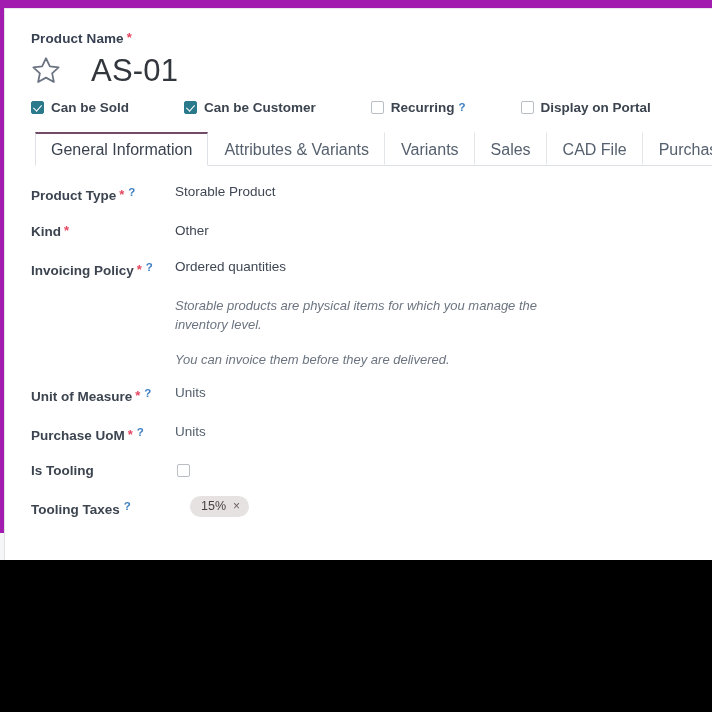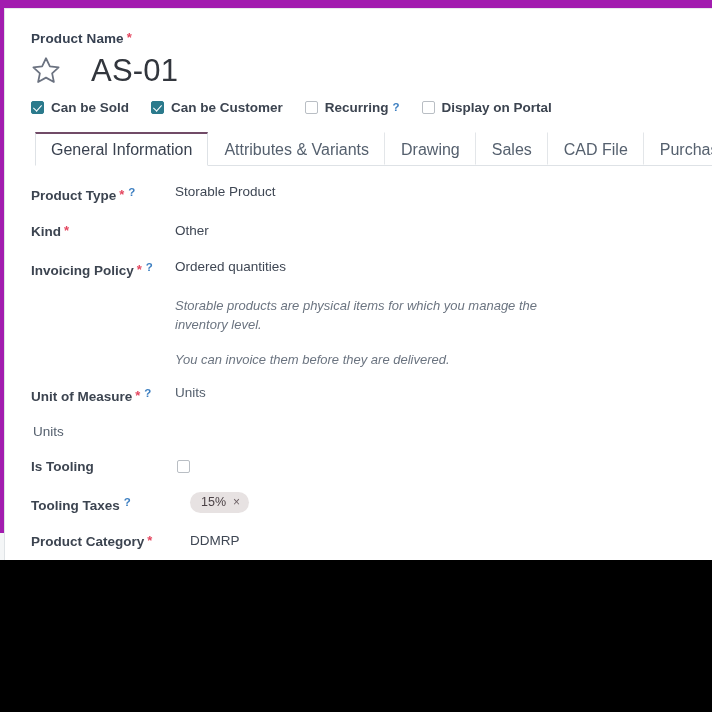--- a/index.html
+++ b/index.html
@@ -87,20 +87,21 @@
     color: #32363d;
     line-height: 1;
     letter-spacing: .2px;
   }
 
   
   .cb-row {
     display: flex;
     align-items: center;
     margin-bottom: 16px;
+    gap: 33px;
   }
   .cb-group {
     display: flex;
     align-items: center;
     margin-right: 22px;
   }
   .cbox {
     width: 13px;
     height: 13px;
     box-sizing: border-box;
@@ -293,21 +294,21 @@
         <span class="cb-group">
           <span class="cbox off"></span>
           <span class="cb-label">Display on Portal</span>
         </span>
 
       </div>
 
       <div class="tabs">
         <div class="tab active">General Information</div>
         <div class="tab">Attributes &amp; Variants</div>
-        <div class="tab">Drawing</div>
+        <div class="tab">Variants</div>
         <div class="tab">Sales</div>
         <div class="tab">CAD File</div>
         <div class="tab">Purchase</div>
         <div class="tab">Inventory</div>
       </div>
 
       <div class="fields">
 
         <div class="frow">
           <div class="flabel">
@@ -336,20 +337,23 @@
         </div>
 
         <div class="frow">
           <div class="flabel">
             <span>Unit of Measure</span><span class="req-star">*</span><span class="help-q">?</span>
           </div>
           <div class="fvalue muted">Units</div>
         </div>
 
         <div class="frow">
+          <div class="flabel">
+            <span>Purchase UoM</span><span class="req-star">*</span><span class="help-q">?</span>
+          </div>
           <div class="fvalue muted">Units</div>
         </div>
 
         <div class="frow">
           <div class="flabel">
             <span>Is Tooling</span>
           </div>
           <div class="std-cbox"></div>
         </div>
 
@@ -358,26 +362,20 @@
             <span>Tooling Taxes</span><span class="help-q">?</span>
           </div>
           <div>
             <span class="tag">
               <span>15%</span>
               <span class="tag-x">×</span>
             </span>
           </div>
         </div>
 
-        <div class="frow">
-          <div class="flabel">
-            <span>Product Category</span><span class="req-star">*</span>
-          </div>
-          <div class="fvalue" style="padding-left:17px">DDMRP</div>
-        </div>
 
       </div>
     </div>
   </div>
 
   <div class="black-strip"></div>
 
 </div>
 
 </body></html>

